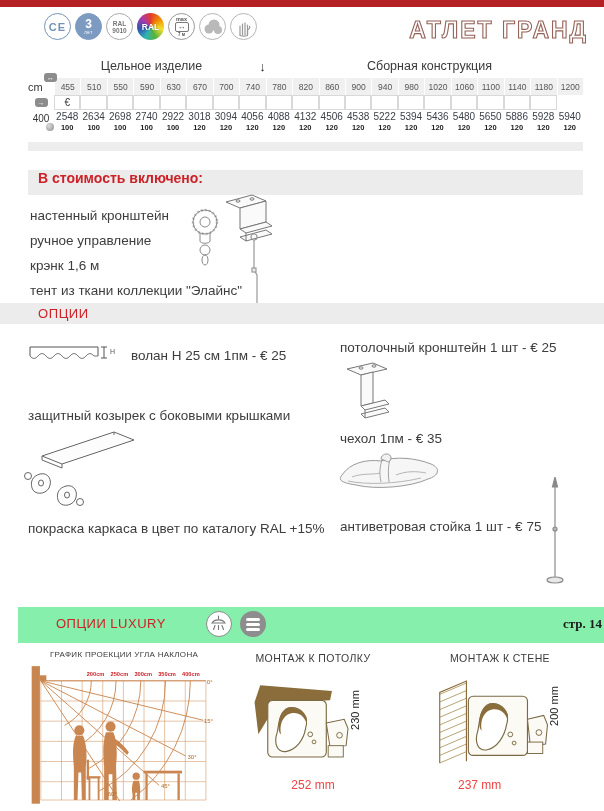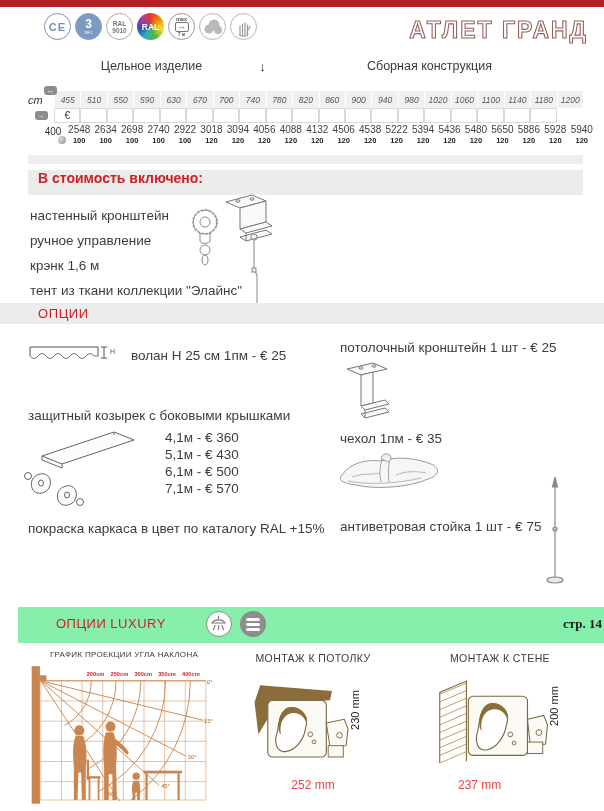--- a/index.html
+++ b/index.html
@@ -34,28 +34,28 @@
   }
 
   
   .ptable{position:absolute;left:28px;top:58px;width:555px;}
   .pt-groups{display:flex;align-items:center;height:16px;font-size:12.5px;color:#3a3a3a;}
   .pt-group-left{width:221px;text-align:center;padding-left:26px;box-sizing:border-box;}
   .pt-arrow{width:27px;text-align:center;font-size:13px;font-weight:bold;color:#222;}
   .pt-group-right{flex:1;text-align:center;}
   .trow{display:grid;grid-template-columns:26px repeat(20,1fr);width:555px;}
   .cell{display:flex;align-items:center;justify-content:center;box-sizing:border-box;}
-  .row-sizes{height:17px;margin-top:17px;font-style:italic;}
+  .row-sizes{height:17px;margin-top:4px;}
   .row-sizes .size-cell{background:#f0f0f0;border-left:1px solid #fff;font-size:8.5px;color:#555;}
   .row-sizes .label-cell{font-size:11px;color:#333;position:relative;justify-content:flex-start;}
   .mini-badge{background:#8c8c8c;color:#fff;border-radius:3px;font-size:7px;line-height:9px;padding:0 3px;}
   .cm-badge{position:absolute;top:-5px;right:-3px;}
   .row-euro{height:15px;}
   .row-euro .euro-cell{border:1px solid #d9d9d9;font-size:10px;color:#333;}
-  .row-prices{height:27px;margin-top:1px;margin-left:12px;}
+  .row-prices{height:27px;margin-top:1px;}
   .price-cell{flex-direction:column;justify-content:flex-start;}
   .price-main{font-size:10px;color:#3a3f46;line-height:12px;}
   .price-sub{font-size:7.5px;font-weight:bold;color:#222;line-height:9px;}
   .row-prices .label-cell{font-size:10px;color:#333;align-items:flex-start;padding-top:2px;position:relative;}
   .ball{position:absolute;right:0px;top:12px;width:8px;height:8px;border-radius:50%;
         background:radial-gradient(circle at 35% 35%, #ddd, #8c8c8c);}
   .gray-strip{height:9px;background:#ededed;margin-top:4px;}
 
   
   .included-band{position:absolute;left:28px;top:170px;width:555px;height:25px;background:#ececec;
@@ -397,27 +397,20 @@
       <path d="M20,32 L20,36 L40,44 L40,40"></path>
         <path d="M92,8 L92,11"></path>
       <path d="M18,50 C26,48 31,56 27,64 C23,71 12,71 10,64 C8,57 11,52 18,50 Z" fill="#fdfdfd"></path>
       <ellipse cx="19" cy="59" rx="2.5" ry="3"></ellipse>
       <circle cx="6" cy="52" r="3.5"></circle>
       <path d="M44,62 C52,60 57,68 53,76 C49,83 38,83 36,76 C34,69 37,64 44,62 Z" fill="#fdfdfd"></path>
       <ellipse cx="45" cy="71" rx="2.5" ry="3"></ellipse>
       <circle cx="58" cy="78" r="3.5"></circle>
     </svg>
   </div>
-  <ul class="hood-prices">
-
-  <li>4,1м - € 360</li>
-      <li>5,1м - € 430</li>
-      <li>6,1м - € 500</li>
-      <li>7,1м - € 570</li>
-    </ul>
   <div class="opt-label" style="left:28px;top:521px;">покраска каркаса в цвет по каталогу RAL +15%</div>
 
   <div class="opt-label" style="left:340px;top:340px;">потолочный кронштейн 1 шт - € 25</div>
   <div class="sketch" style="left:343px;top:359px;">
     <svg width="50" height="72" viewBox="0 0 50 72" fill="#fafafa" stroke="#777" stroke-width="1">
       <polygon points="4,10 30,4 44,10 18,16"></polygon>
         <ellipse cx="18" cy="9" rx="2" ry="1.2"></ellipse>
         <ellipse cx="31" cy="7" rx="2" ry="1.2"></ellipse>
       <polygon points="18,16 30,13 30,44 18,47"></polygon>
       <polygon points="18,47 42,41 46,45 22,51"></polygon>

